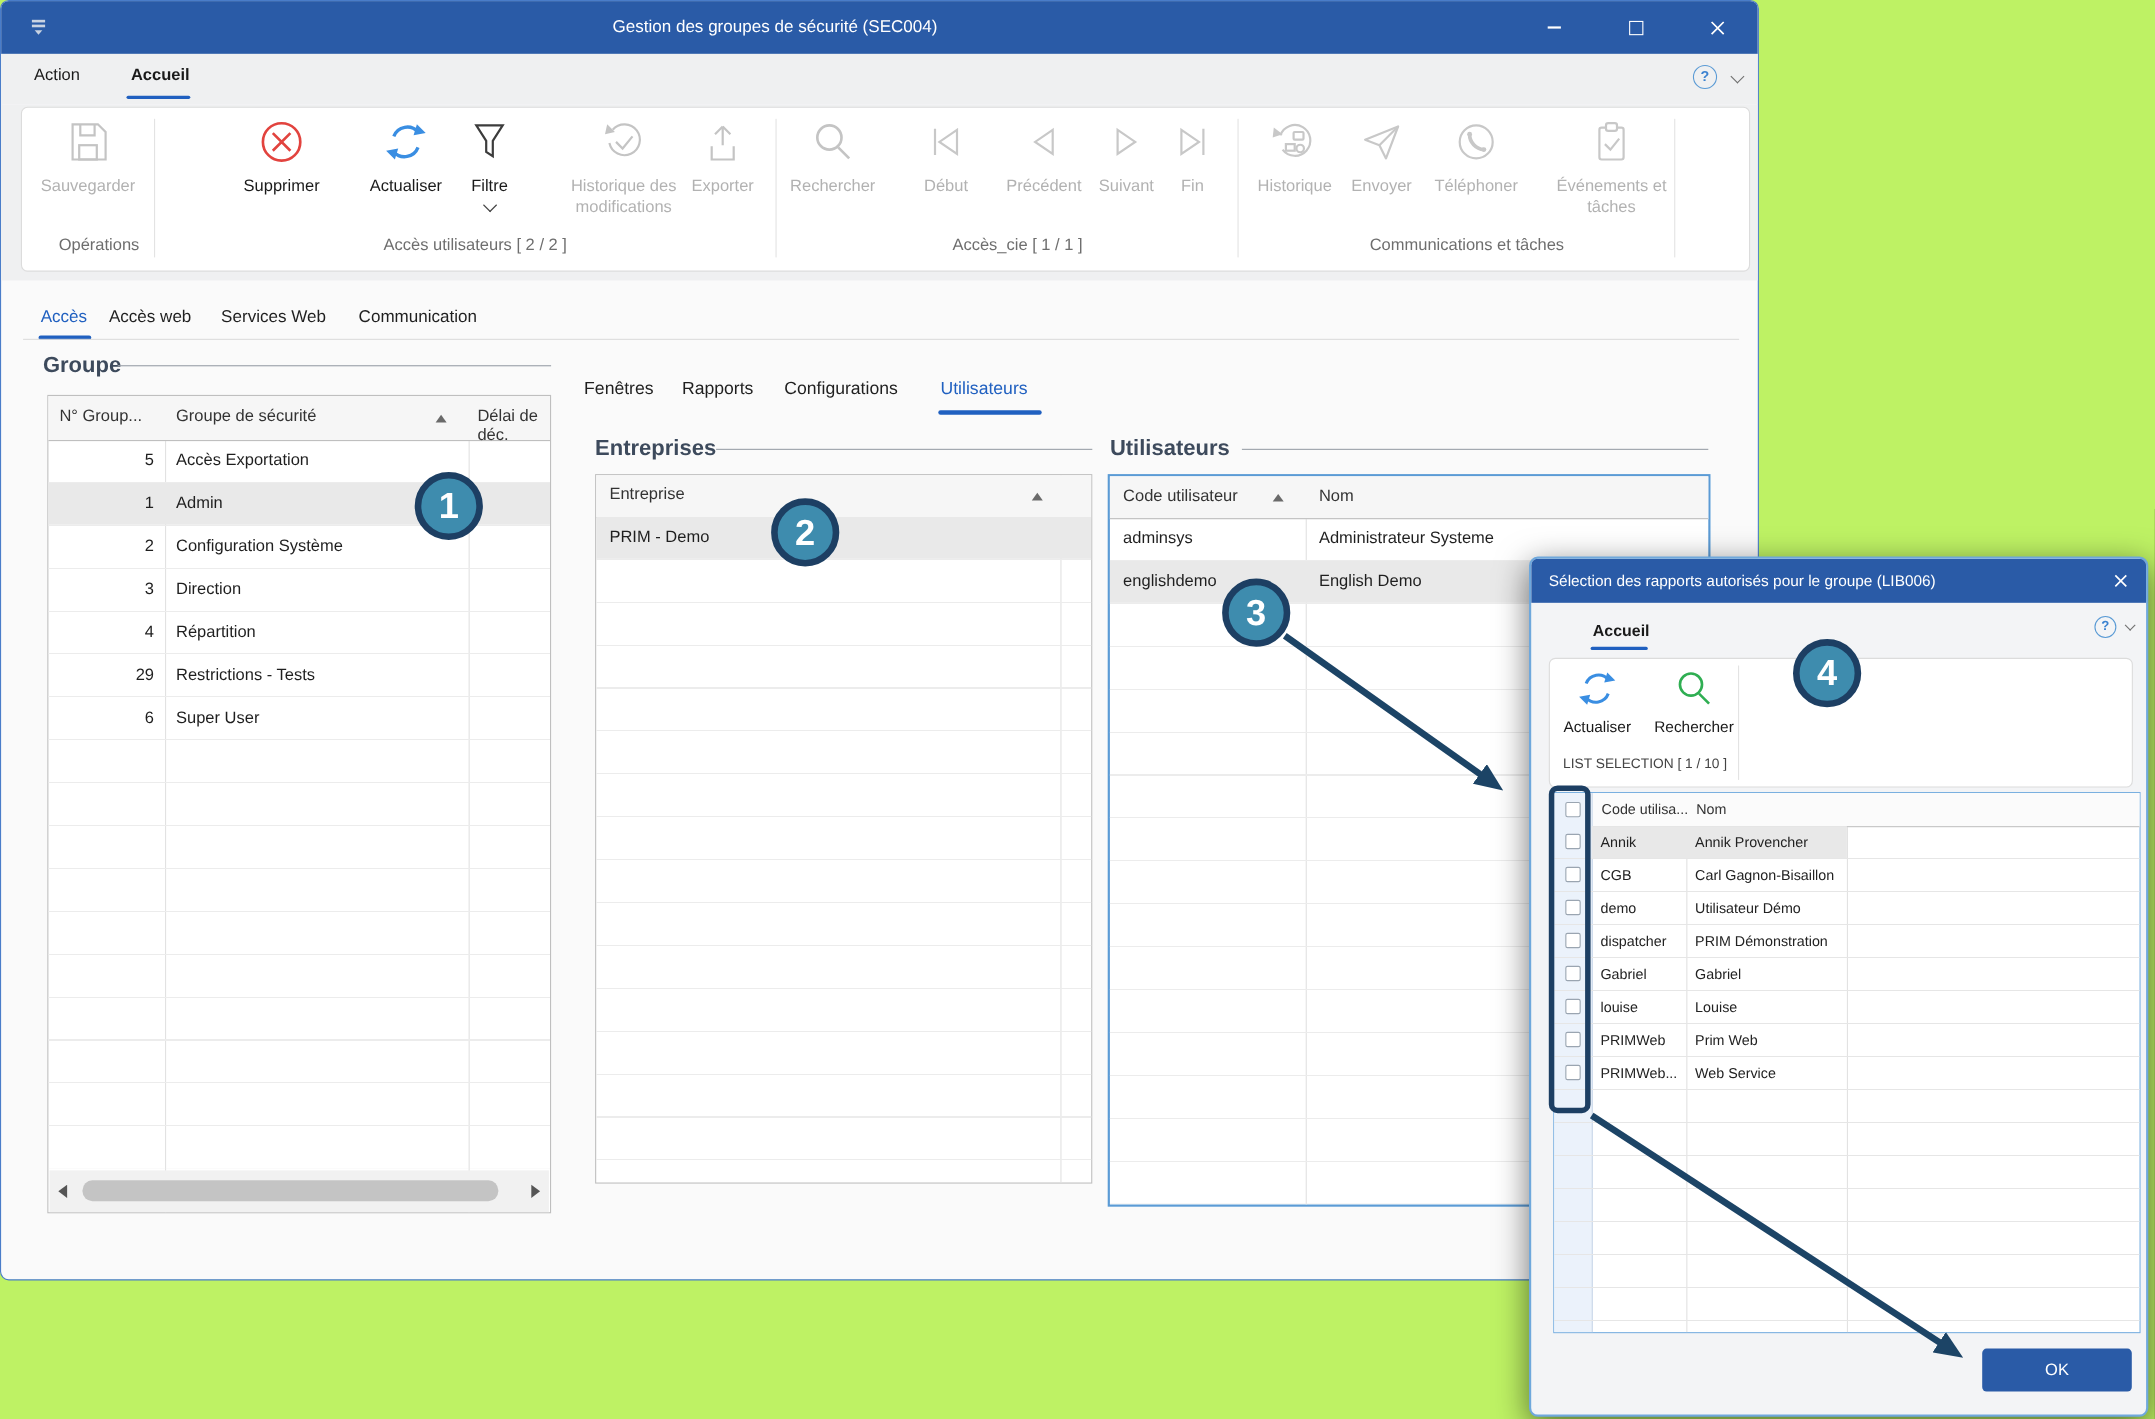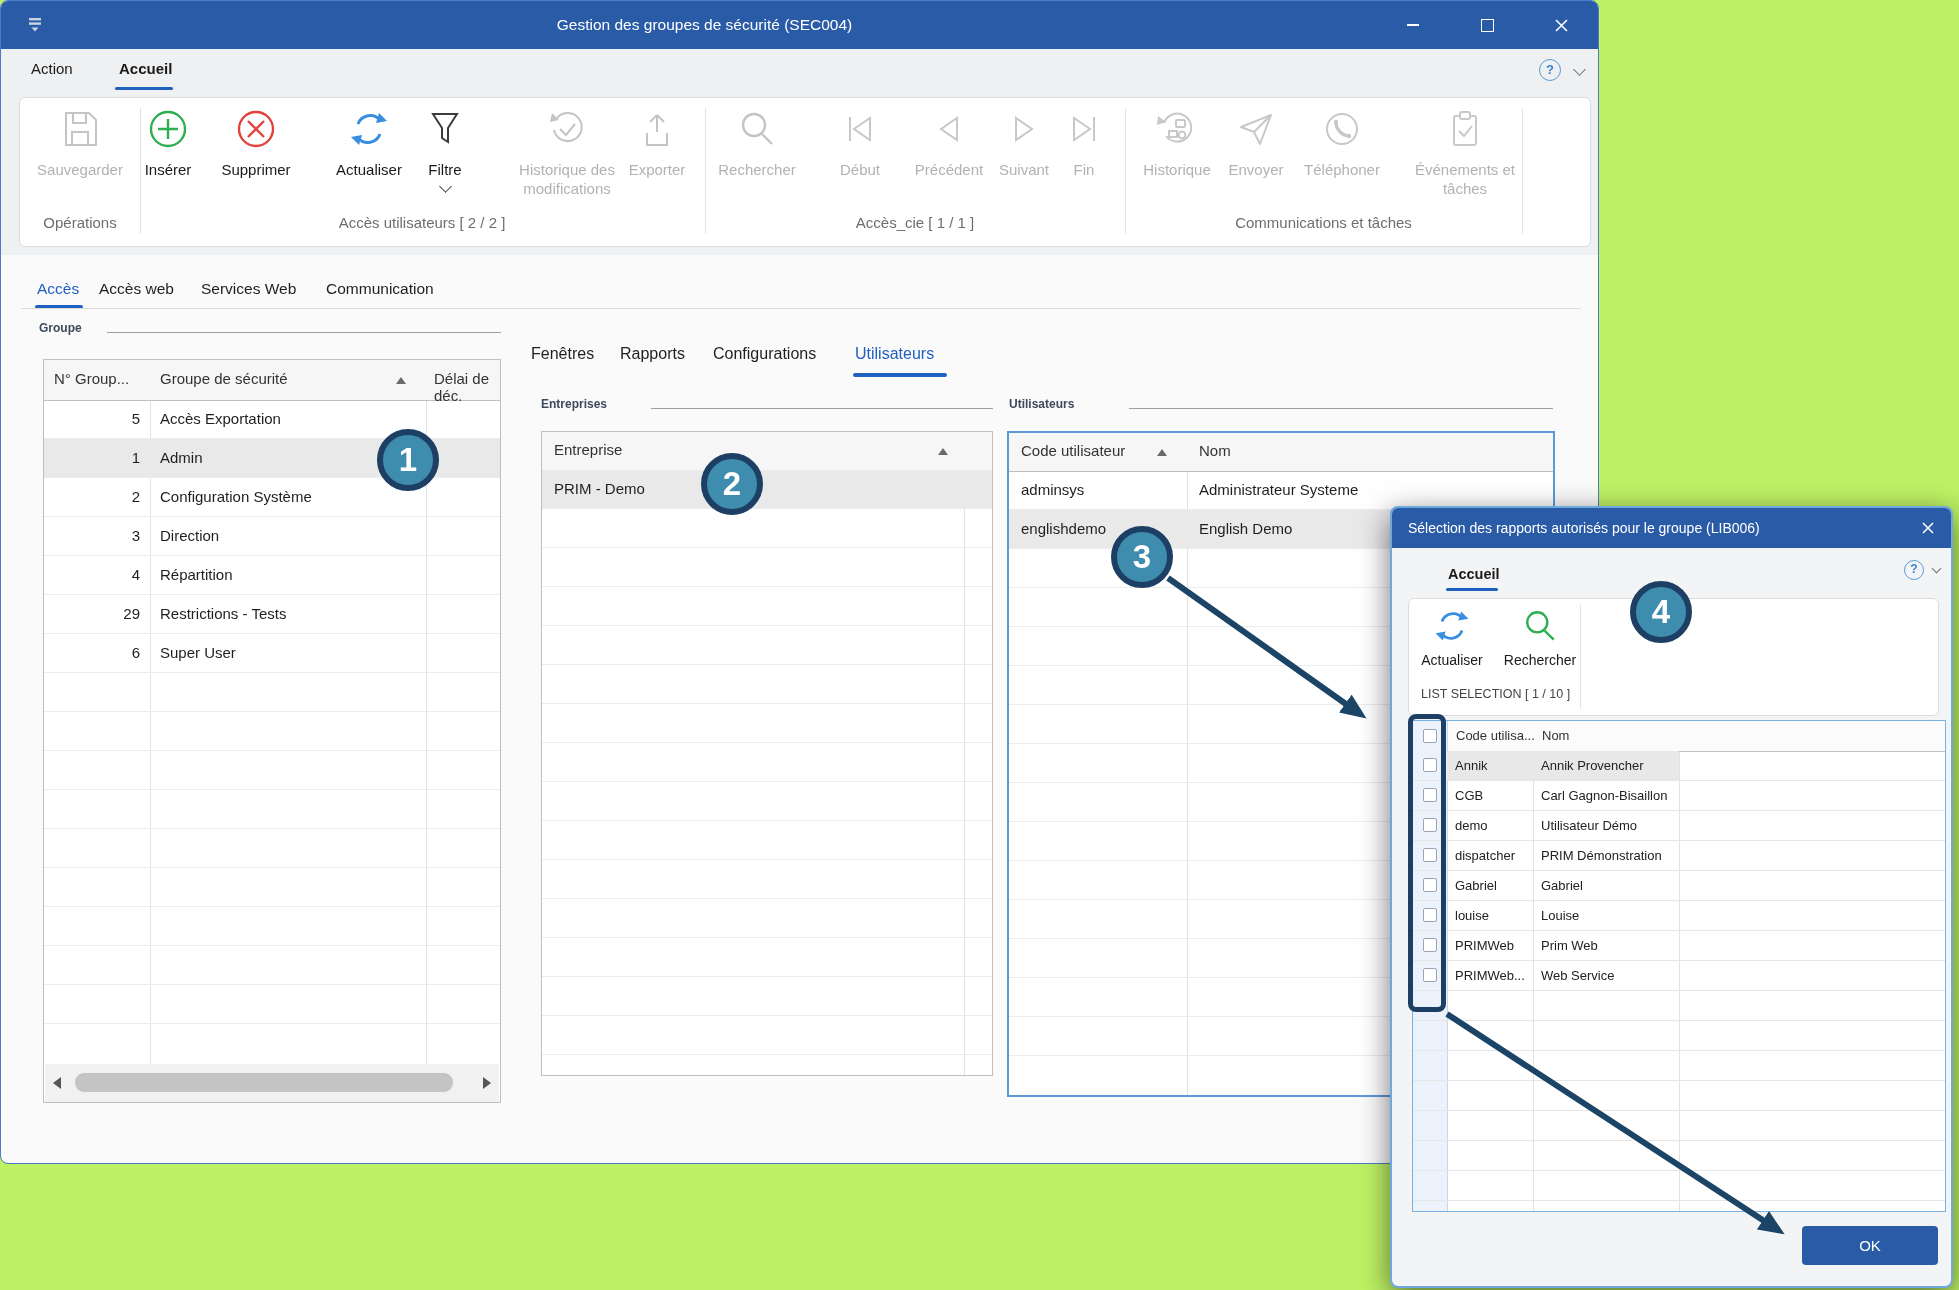--- a/index.html
+++ b/index.html
@@ -25,32 +25,32 @@
   .chev{width:8px;height:8px;border-right:1.6px solid #707070;border-bottom:1.6px solid #707070;transform:rotate(45deg);}
 
   
   .ribbon{position:absolute;left:18px;top:96px;width:1572px;height:150px;background:#fff;
           border:1px solid #dcdcdc;border-radius:6px;box-sizing:border-box;}
   .rsep{position:absolute;top:10px;height:126px;width:1px;background:#e3e3e3;}
   .rbtn{position:absolute;top:8px;height:130px;text-align:center;}
   .ricon{display:block;height:50px;}
   .rlabel{display:block;font-size:15px;line-height:19px;margin-top:4px;color:#1a1a1a;}
   .rbtn.disabled .rlabel{color:#b2b2b2;}
-  .rgroup-label{position:absolute;top:116px;height:24px;font-size:15px;color:#6e6e6e;text-align:center;}
+  .rgroup-label{position:absolute;top:116px;height:24px;font-size:15px;color:#6e6e6e;text-align:center;padding-left:10px;}
   .filter-chev{display:block;width:8px;height:8px;margin:3px auto 0;
                border-right:1.7px solid #444;border-bottom:1.7px solid #444;transform:rotate(45deg);}
 
   
   .tab{position:absolute;top:272px;height:32px;line-height:32px;font-size:15.5px;color:#1f1f1f;}
   .tab.active{color:#2060c0;}
   .tab-underline{position:absolute;height:4px;background:#2060c0;border-radius:2px;}
   .tab-line{position:absolute;height:1px;background:#dcdcdc;}
 
   
-  .fs-label{position:absolute;font-size:12px;font-weight:bold;color:#3d4a5c;}
+  .fs-label{position:absolute;font-size:20px;font-weight:bold;color:#3d4a5c;}
   .fs-line{position:absolute;height:1px;background:#9aa0a8;}
 
   
   .tbl{position:absolute;background:#fff;border:1px solid #bfbfbf;box-sizing:border-box;}
   .tbl-header{position:absolute;left:0;right:0;top:0;background:#f6f6f6;border-bottom:1px solid #bfbfbf;}
   .th{position:absolute;font-size:15px;color:#333;}
   .colsep{position:absolute;top:0;bottom:0;width:1px;background:#e2e2e2;}
   .tbody39{position:absolute;left:0;right:0;
            background-image:repeating-linear-gradient(to bottom,transparent 0px,transparent 38px,#ececec 38px,#ececec 39px);}
   .row{position:absolute;left:0;right:0;height:38px;}
@@ -146,29 +146,20 @@
         <span class="ricon">
           <svg width="46" height="46" viewBox="0 0 46 46" fill="none" stroke="#c4c4c4" stroke-width="2">
             <path d="M9 7h23l7 7v25H9z"></path>
               <path d="M16 7v10h13V7"></path>
               <rect x="15" y="26" width="16" height="13"></rect>
             </svg>
         </span>
         <span class="rlabel">Sauvegarder</span>
       </div>
 
-      <div class="rbtn" style="left:106px;width:84px;">
-        <span class="ricon">
-          <svg width="46" height="46" viewBox="0 0 46 46" fill="none" stroke="#2fae52" stroke-width="2.4">
-            <circle cx="23" cy="23" r="17"></circle>
-              <path d="M23 13v20M13 23h20"></path>
-            </svg>
-        </span>
-        <span class="rlabel">Insérer</span>
-      </div>
       <div class="rbtn" style="left:188px;width:96px;">
         <span class="ricon">
           <svg width="46" height="46" viewBox="0 0 46 46" fill="none" stroke="#e2433e" stroke-width="2.4">
             <circle cx="23" cy="23" r="17"></circle>
               <path d="M15 15l16 16M31 15L15 31"></path>
             </svg>
         </span>
         <span class="rlabel">Supprimer</span>
       </div>
       <div class="rbtn" style="left:299px;width:100px;">

